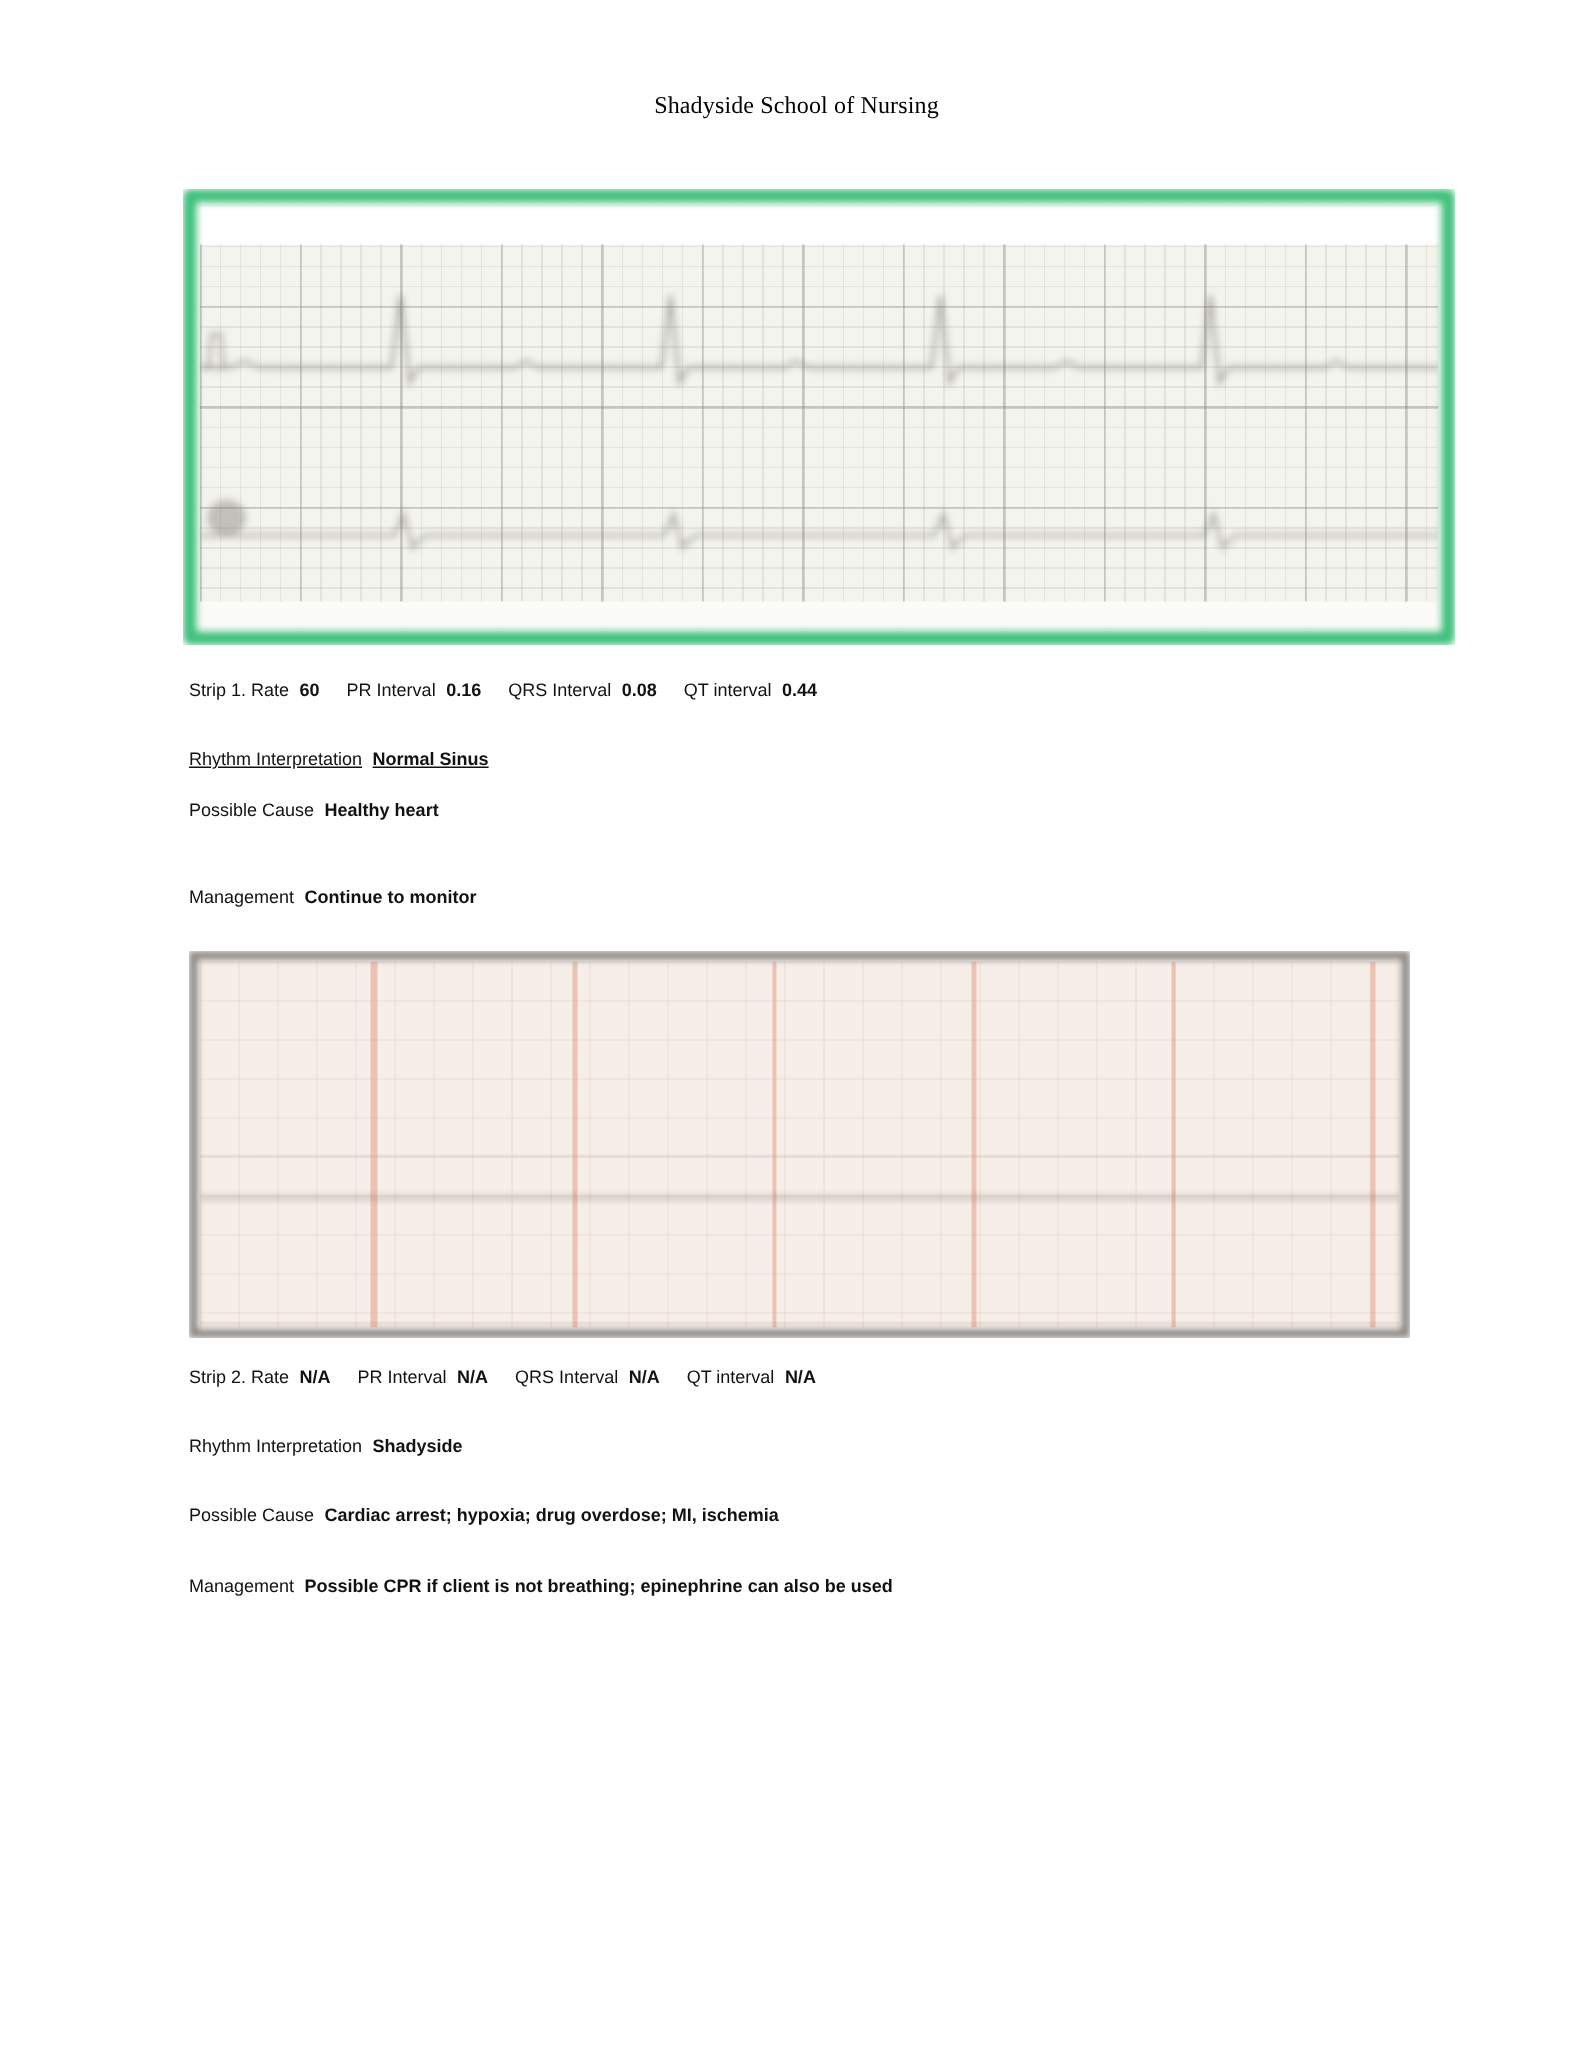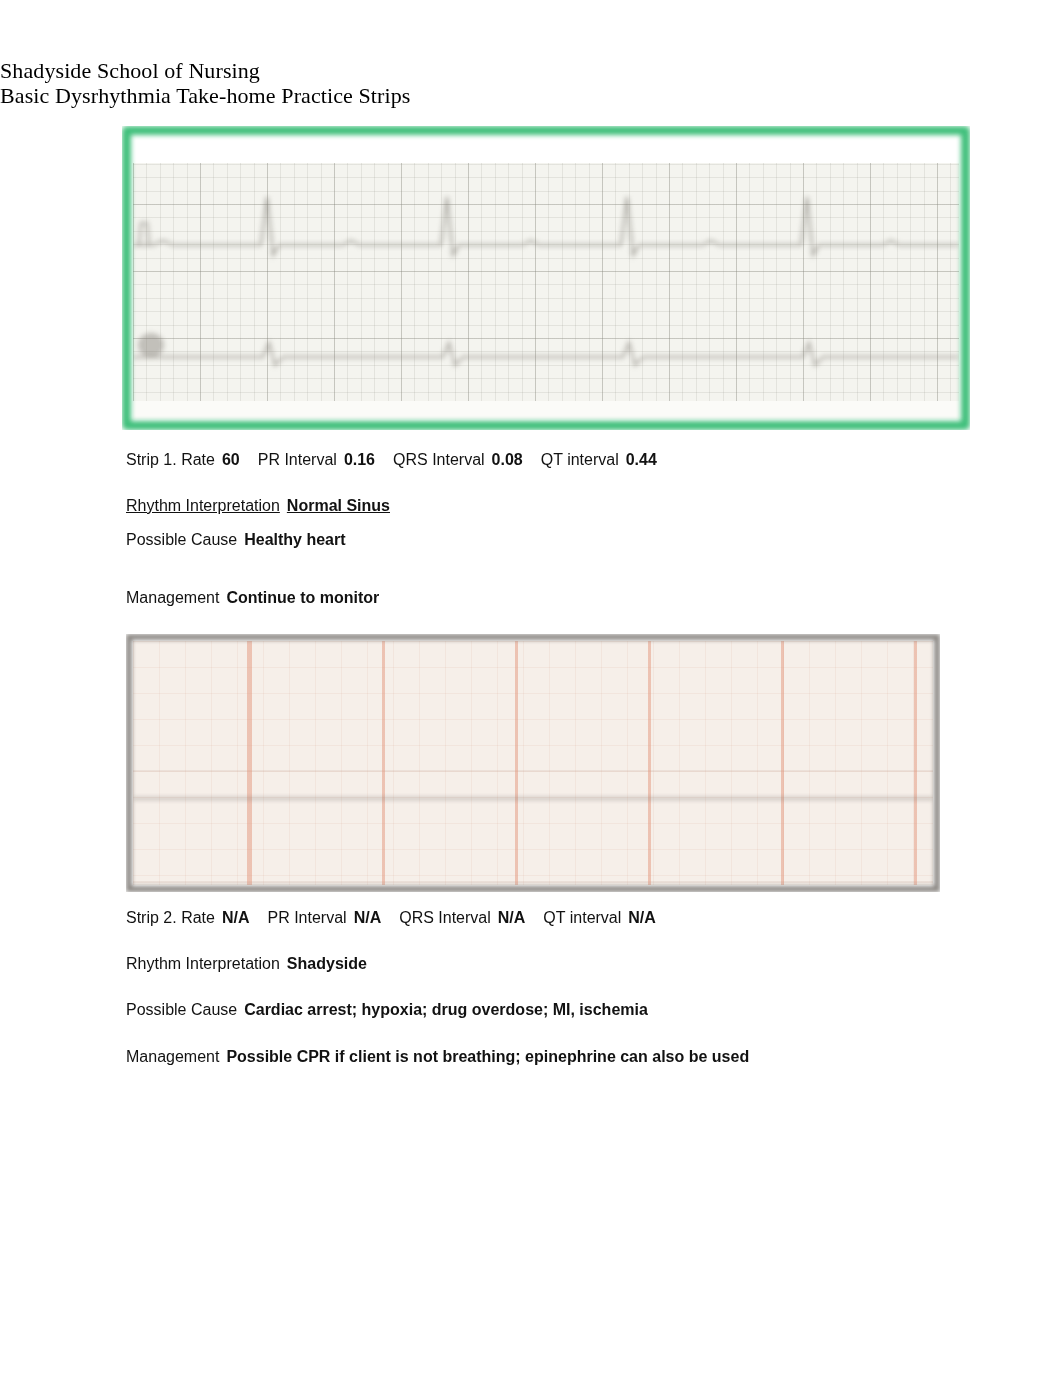--- a/index.html
+++ b/index.html
@@ -16,23 +16,23 @@
     color: #0b0b0b;
     overflow: hidden;
   }
 
   
   .doc-heading {
     position: absolute;
     top: 58px;
     left: 0;
     width: 1062px;
-    text-align: left;
+    text-align: center;
     font-family: "Liberation Serif", serif;
-    font-size: 22px;
+    font-size: 16px;
     line-height: 25px;
     color: #000;
     letter-spacing: 0.1px;
   }
   .doc-heading .line2 { display: block; }
 
   
   .strip-figure {
     position: absolute;
     overflow: hidden;
@@ -144,21 +144,21 @@
     top: 156px;
     height: 3px;
     background: rgba(120,112,108,0.38);
     filter: blur(2.2px);
   }
 
   
   .answer-line {
     position: absolute;
     left: 126px;
-    font-size: 16px;
+    font-size: 12px;
     line-height: 24px;
     white-space: nowrap;
     color: #121212;
   }
   .answer-line .lbl { font-weight: 400; }
   .answer-line .val { font-weight: 700; }
   .gapsm { display: inline-block; width: 7px; }
   .gaplg { display: inline-block; width: 18px; }
 
   
@@ -170,21 +170,20 @@
   #s2-line1 { top: 906px; }
   #s2-line2 { top: 952px; }
   #s2-line3 { top: 998px; }
   #s2-line4 { top: 1045px; }
 </style>
 </head>
 <body>
 
 <div class="doc-heading">
   <span class="line1">Shadyside School of Nursing</span>
-  <span class="line2">Basic Dysrhythmia Take-home Practice Strips</span>
 </div>
 
 <div class="strip-figure" id="strip1-figure">
   <div class="strip1-paper">
     <div class="ecg-grid-fine"></div>
     <div class="ecg-grid-bold"></div>
     <svg class="strip1-waves" viewBox="0 0 826 282" preserveAspectRatio="none">
 
       <path d="M0,108 L20,108 L30,104 L40,108 L120,108 L128,108 L134,60 L140,118 L146,108 L210,108
                L218,104 L226,108 L300,108 L308,108 L314,60 L320,118 L326,108 L390,108

